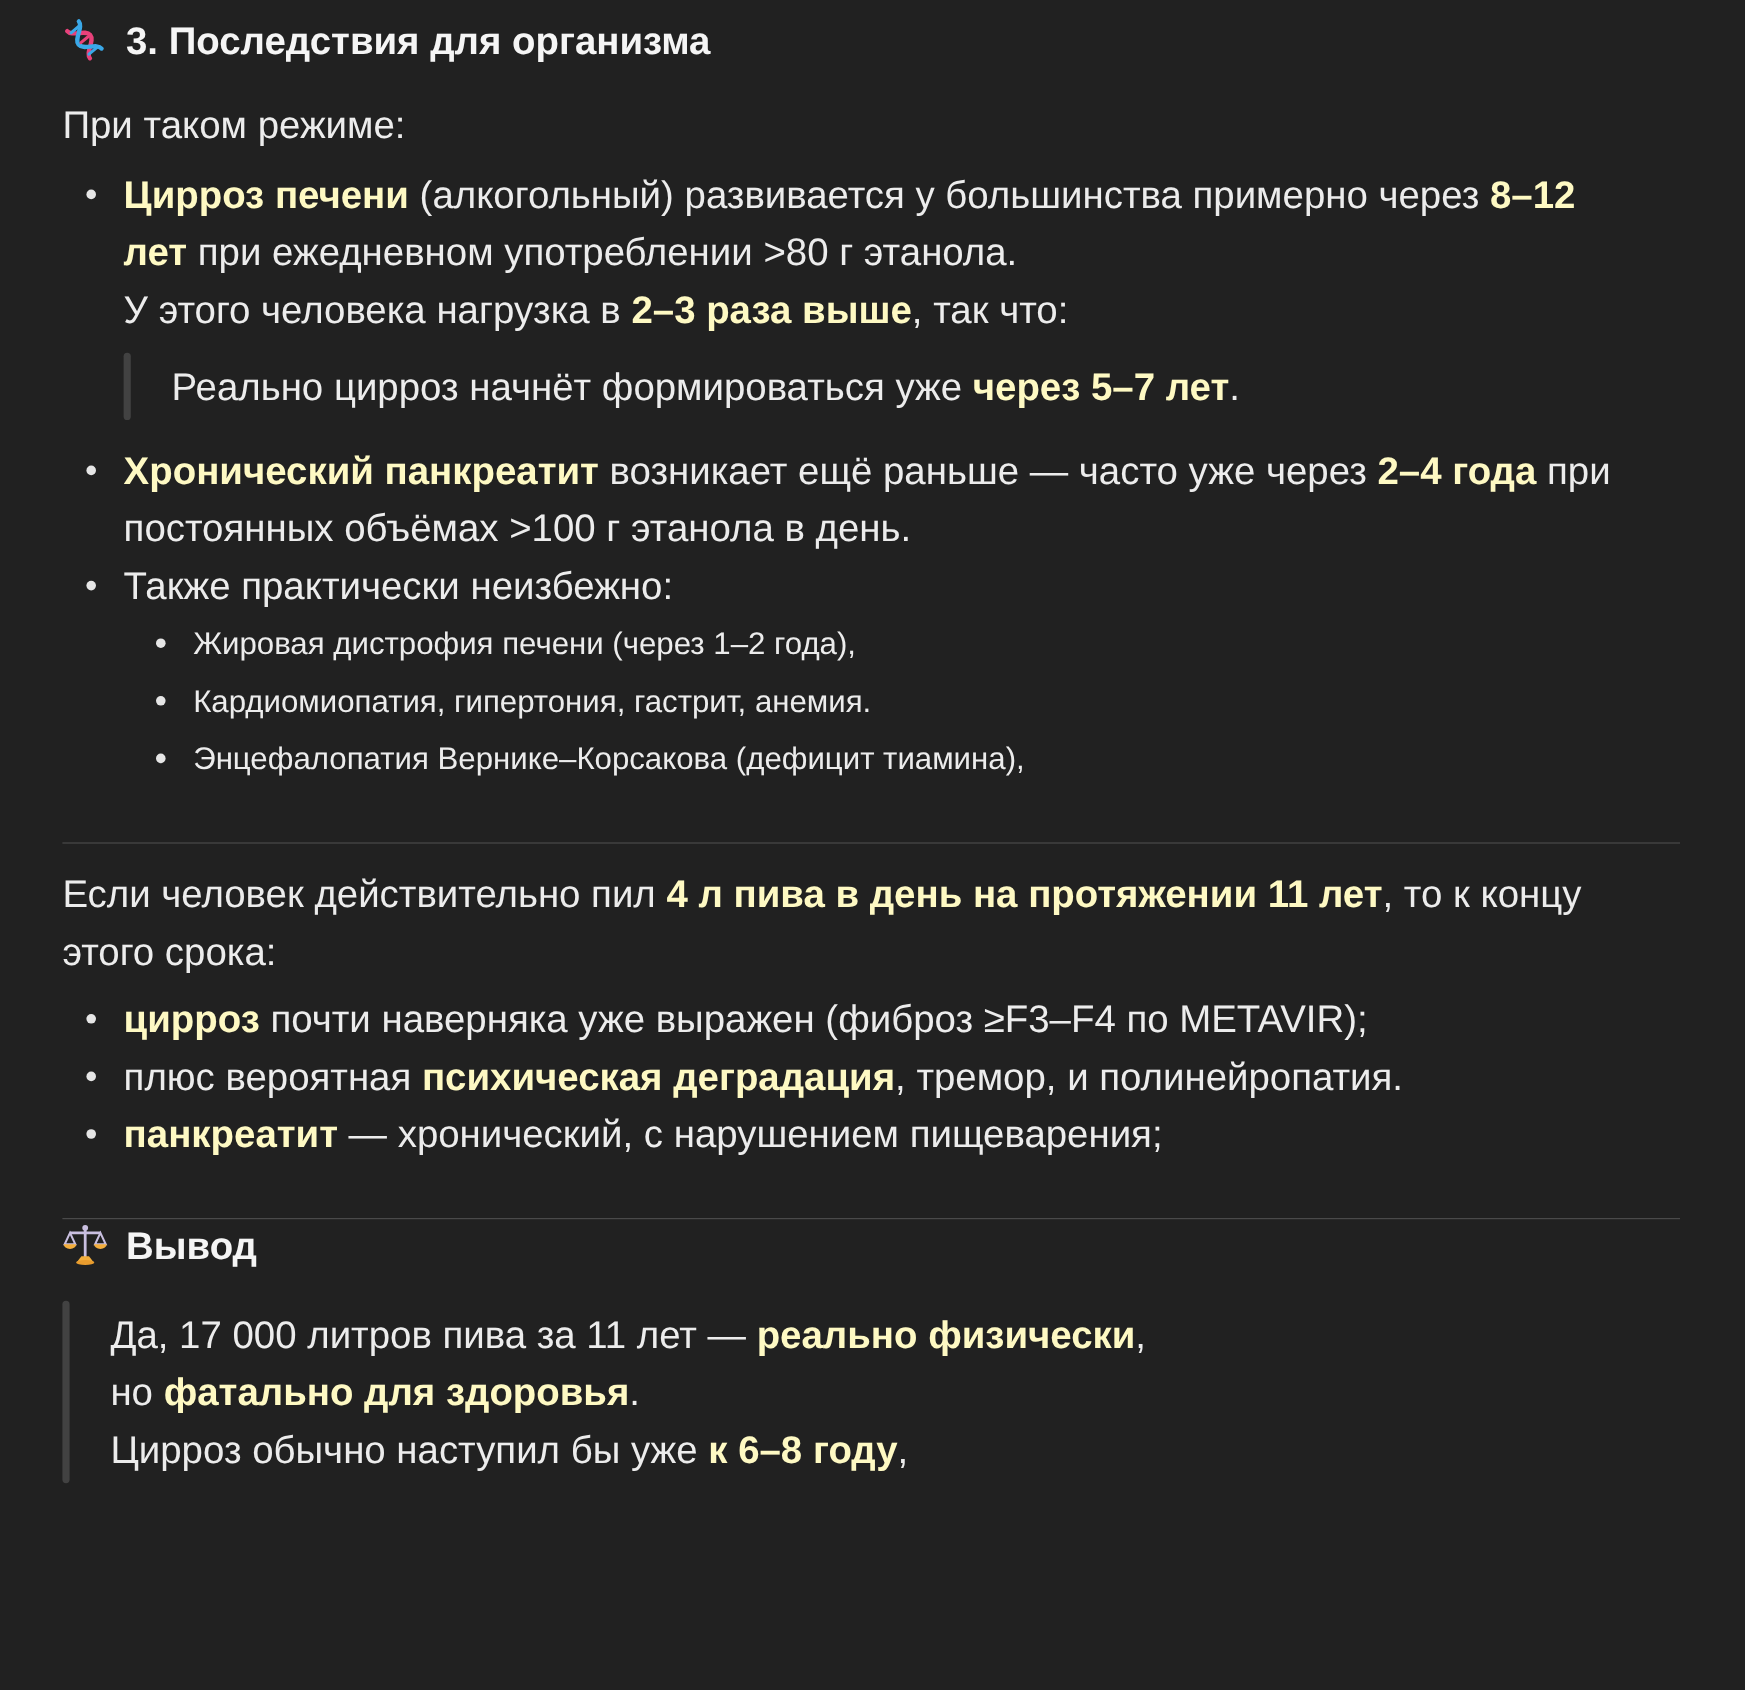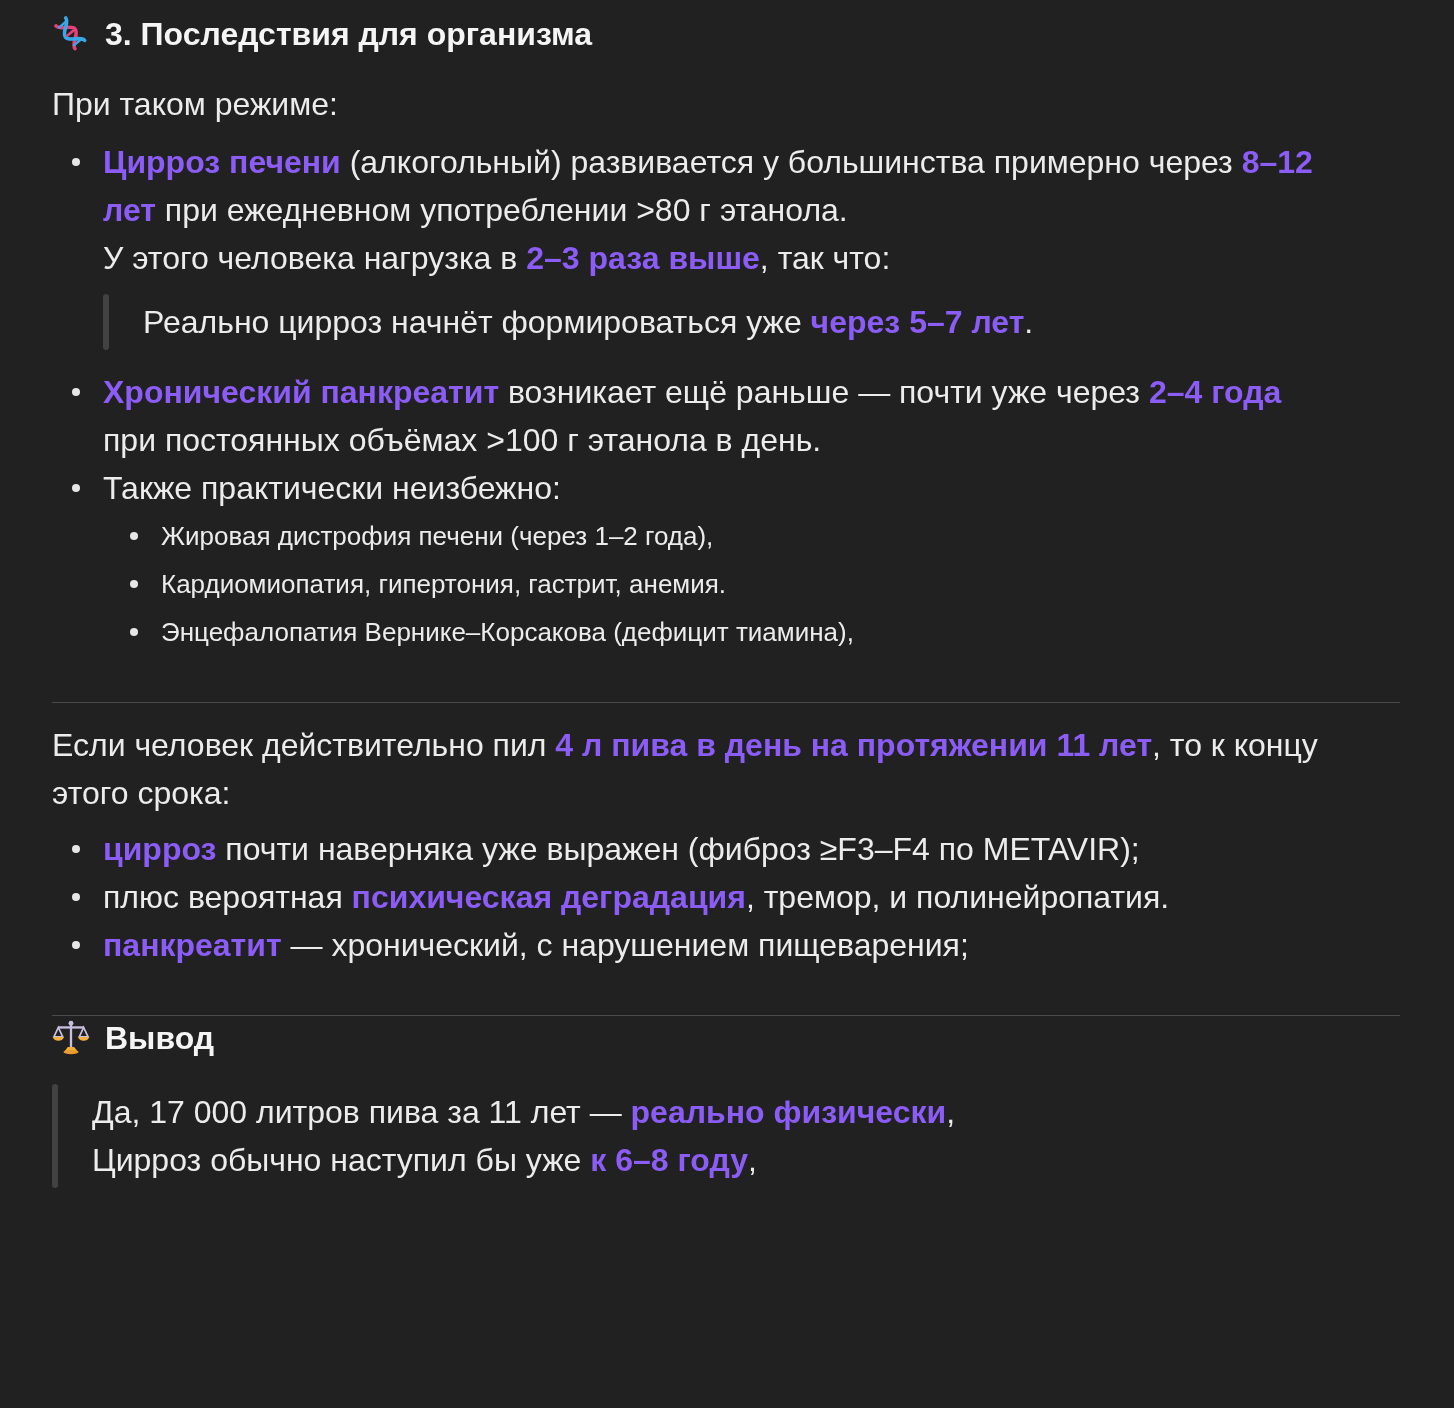--- a/index.html
+++ b/index.html
@@ -11,21 +11,21 @@
   .page{box-sizing:border-box;width:1454px;height:1364px;padding:12px 54px 0 52px;}
   h3.sec{
     display:flex;align-items:center;gap:15px;
     margin:0;font-size:32px;line-height:44px;font-weight:700;color:#f5f5f5;
   }
   h3.sec .icon{width:38px;height:38px;display:inline-flex;align-items:center;justify-content:center;flex:0 0 auto;}
   .mt-h3{margin-top:56px;}
   p{margin:0;font-size:32px;line-height:48px;color:#ececec;}
   .intro3{margin-top:24px;}
   .intro4{margin-top:18px;}
-  b{font-weight:700;color:#8b5cf6;}
+  b{font-weight:700;color:#fef9c3;}
   ul{list-style:none;margin:0;padding:0;}
   ul.l1{padding-left:51px;}
   ul.l1.first{margin-top:10px;}
   ul.l1.s4{margin-top:8px;}
   li{position:relative;font-size:26px;line-height:48px;}
   ul.l1 > li::before{
     content:"";position:absolute;left:-31px;top:20px;width:8px;height:8px;border-radius:50%;background:#e6e6e6;
   }
   ul.l2{padding-left:58px;}
   ul.l2 > li::before{
@@ -66,21 +66,21 @@
 
   <ul class="l1 first">
     <li>
       <p class="li-p"><b>Цирроз печени</b><span> (алкогольный) развивается у большинства примерно через </span><b>8–12 лет</b><span> при ежедневном употреблении &gt;80 г этанола.</span></p>
       <p class="li-p"><span>У этого человека нагрузка в </span><b>2–3 раза выше</b><span>, так что:</span></p>
       <blockquote class="quote quote-inner">
         <p class="q-line"><span>Реально цирроз начнёт формироваться уже </span><b>через 5–7 лет</b><span>.</span></p>
       </blockquote>
     </li>
     <li>
-      <p class="li-p"><b>Хронический панкреатит</b><span> возникает ещё раньше — почти уже через </span><b>2–4 года</b><span> при постоянных объёмах &gt;100 г этанола в день.</span></p>
+      <p class="li-p"><b>Хронический панкреатит</b><span> возникает ещё раньше — часто уже через </span><b>2–4 года</b><span> при постоянных объёмах &gt;100 г этанола в день.</span></p>
     </li>
     <li>
       <p class="li-p">Также практически неизбежно:</p>
       <ul class="l2">
         <li><span>Жировая дистрофия печени (через 1–2 года),</span></li>
         <li><span>Кардиомиопатия, гипертония, гастрит, анемия.</span></li>
         <li><span>Энцефалопатия Вернике–Корсакова (дефицит тиамина),</span></li>
       </ul>
     </li>
   </ul>
@@ -116,16 +116,17 @@
         <path d="M25 17 a5 3.6 0 0 0 10 0 Z" fill="#f3ae3d"></path>
         <path d="M11.5 31 l3.5-4.5 h6 l3.5 4.5 Z" fill="#f3ae3d"></path>
         <ellipse cx="18" cy="31.3" rx="7.2" ry="2" fill="#e89c2e"></ellipse>
       </svg>
     </span>
     <span>Вывод</span>
   </h3>
 
   <blockquote class="quote final-quote">
     <p class="q-line"><span>Да, 17 000 литров пива за 11 лет — </span><b>реально физически</b><span>,</span></p>
+    <p class="q-line"><span>но </span><b>фатально для здоровья</b><span>.</span></p>
     <p class="q-line"><span>Цирроз обычно наступил бы уже </span><b>к 6–8 году</b><span>,</span></p>
   </blockquote>
 
 </div>
 
 </body></html>

